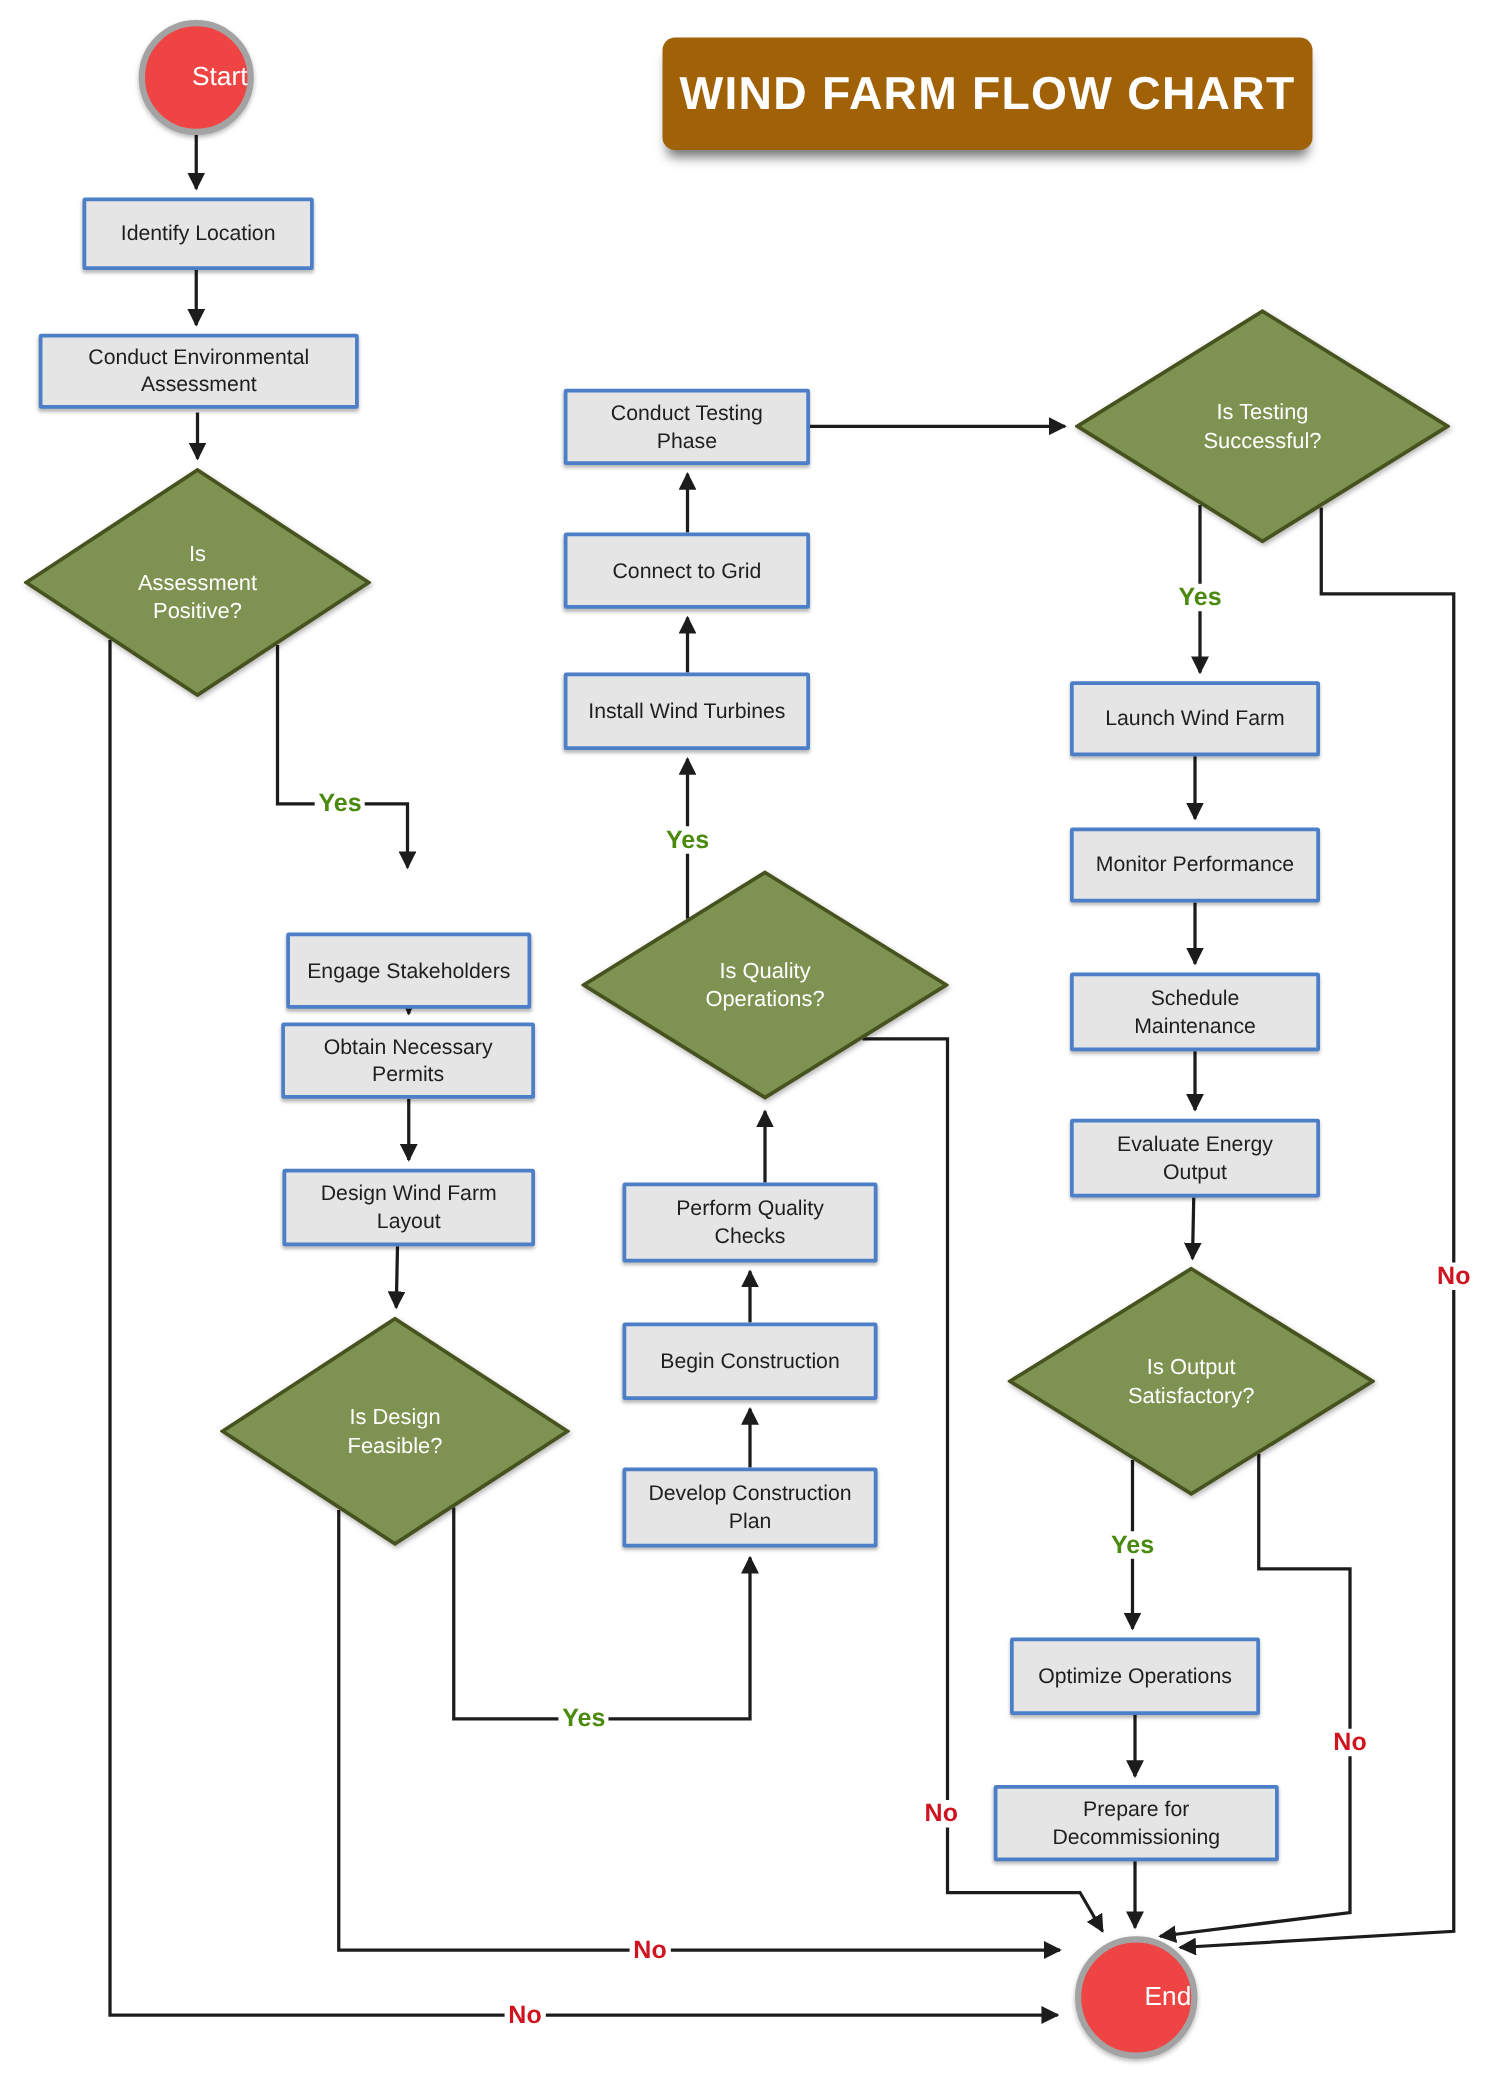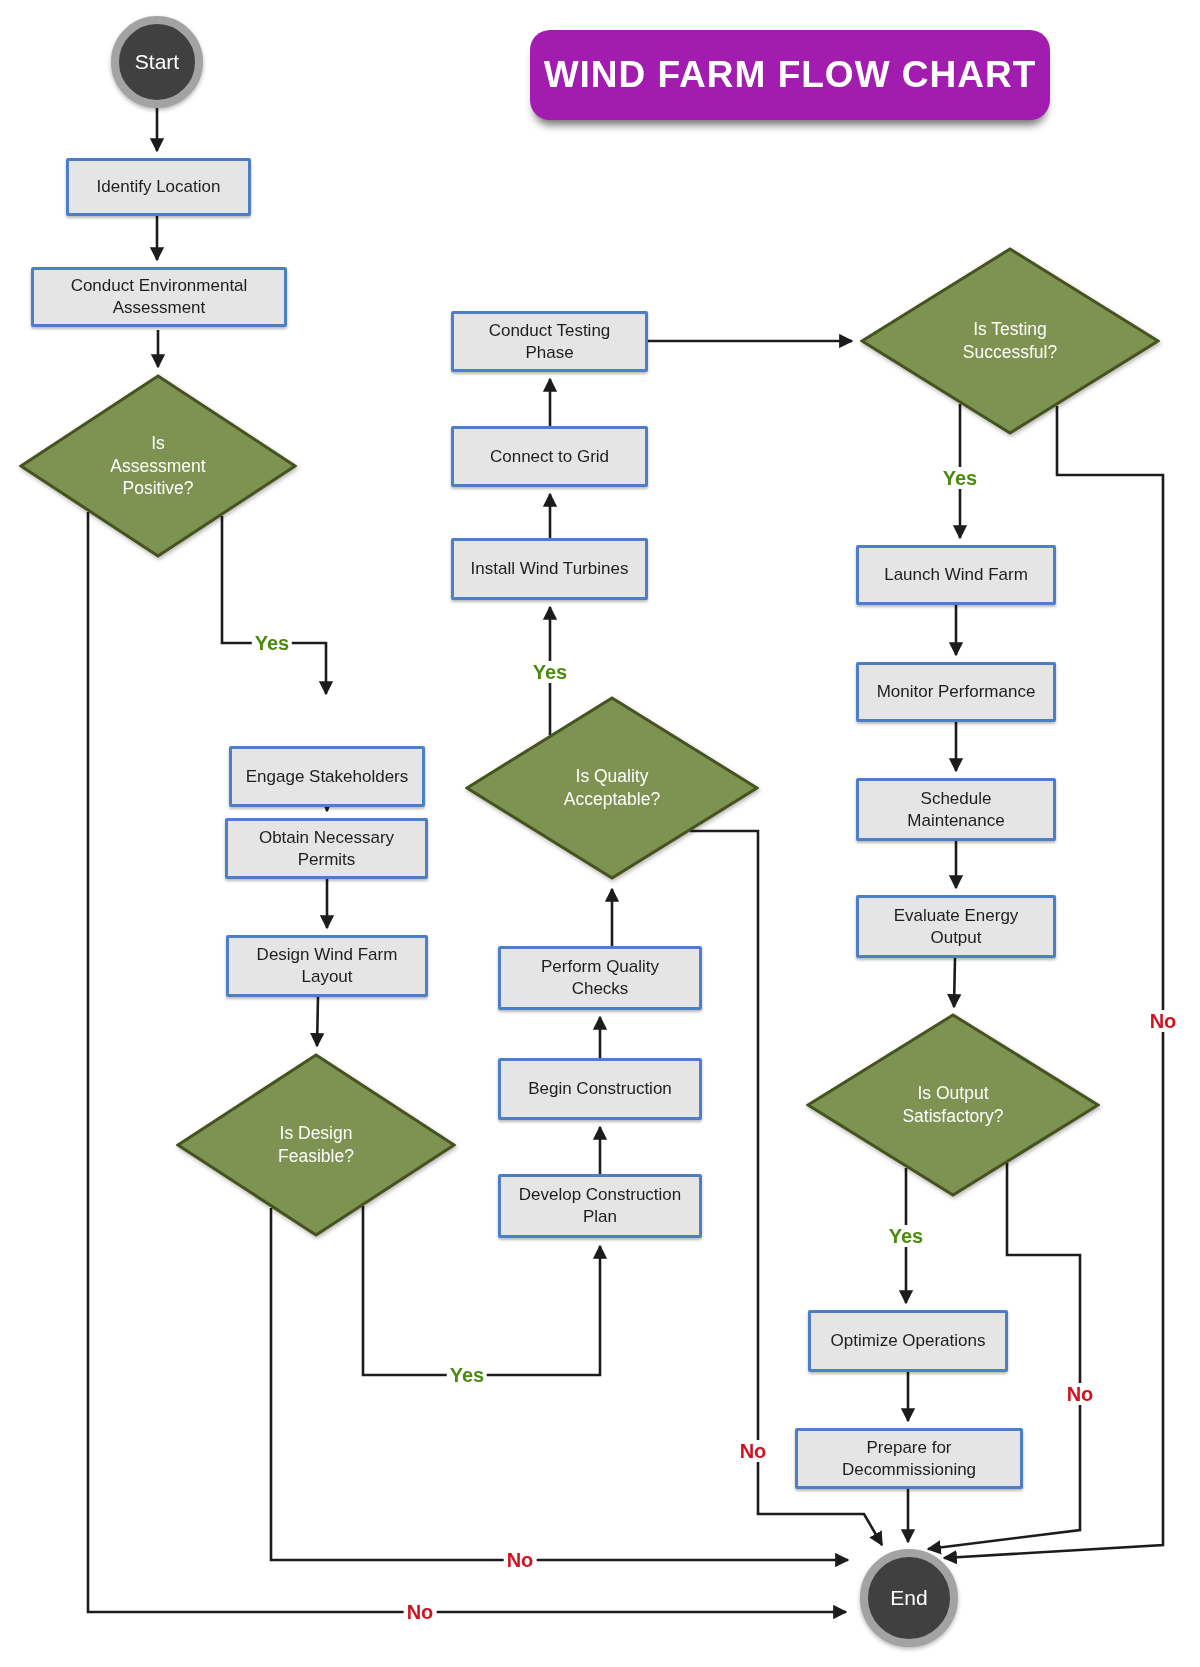--- a/index.html
+++ b/index.html
@@ -4,31 +4,31 @@
 <style>
   html,body{margin:0;padding:0;background:#fff;}
   #canvas{position:relative;width:1200px;height:1667px;background:#ffffff;overflow:hidden;
           font-family:"Liberation Sans", sans-serif;}
   svg.connectors{position:absolute;left:0;top:0;z-index:1;}
   path.edge{fill:none;stroke:#1c1c1c;stroke-width:2.6px;}
   .node{position:absolute;box-sizing:border-box;display:flex;align-items:center;justify-content:center;
         text-align:center;white-space:pre-line;z-index:2;}
   .process{background:#e5e5e5;border:3px solid #4d7fc9;border-radius:2px;font-size:17px;color:#1e1e1e;
            line-height:1.28;box-shadow:0 2px 3px rgba(0,0,0,.28);padding:2px 6px;}
-  .terminal{border-radius:50%;background:#404040;color:#ffffff;font-size:21px;
-            border:8px solid #a3a3a3;box-shadow:0 2px 4px rgba(0,0,0,.3);}
+  .terminal{border-radius:50%;background:#ef4444;color:#ffffff;font-size:21px;
+            border:5px solid #a3a3a3;box-shadow:0 2px 4px rgba(0,0,0,.3);justify-content:flex-end;}
   .decision{background:none;border:none;padding:0;}
   .decision svg{display:block;filter:drop-shadow(1px 2px 2px rgba(0,0,0,.3));}
   .dlabel{position:absolute;left:0;top:0;right:0;bottom:0;display:flex;align-items:center;justify-content:center;
           color:#ffffff;font-size:17.5px;line-height:1.3;white-space:pre-line;text-align:center;}
   .elabel{position:absolute;transform:translate(-50%,-50%);font-weight:bold;font-size:20px;background:#ffffff;
           padding:0 3px;line-height:1.1;z-index:3;}
   .yes{color:#4a8a0e;}
   .no{color:#cf1420;}
-  #title{position:absolute;left:530px;top:30px;width:520px;height:90px;background:#a21caf;border-radius:20px;
+  #title{position:absolute;left:530px;top:30px;width:520px;height:90px;background:#a16207;border-radius:10px;
          display:flex;align-items:center;justify-content:center;z-index:2;
          box-shadow:0 9px 9px -4px rgba(0,0,0,.55);}
   #title span{color:#ffffff;font-size:37px;font-weight:bold;letter-spacing:1px;}
 </style>
 </head>
 <body>
 
 <div id="canvas">
 
   <svg class="connectors" width="1200" height="1667">
@@ -155,21 +155,21 @@
       <polygon points="140,2 278,92 140,182 2,92" fill="#7e9251" stroke="#46531f" stroke-width="3"></polygon>
     </svg>
     <div class="dlabel">Is Design
 Feasible?</div>
   </div>
   <div class="node decision" style="left:465px;top:696px;width:294px;height:184px;">
     <svg width="294" height="184">
       <polygon points="147,2 292,92 147,182 2,92" fill="#7e9251" stroke="#46531f" stroke-width="3"></polygon>
     </svg>
     <div class="dlabel">Is Quality
-Acceptable?</div>
+Operations?</div>
   </div>
   <div class="node decision" style="left:860px;top:247px;width:300px;height:188px;">
     <svg width="300" height="188">
       <polygon points="150,2 298,94 150,186 2,94" fill="#7e9251" stroke="#46531f" stroke-width="3"></polygon>
     </svg>
     <div class="dlabel">Is Testing
 Successful?</div>
   </div>
   <div class="node decision" style="left:806px;top:1013px;width:294px;height:184px;">
     <svg width="294" height="184">

